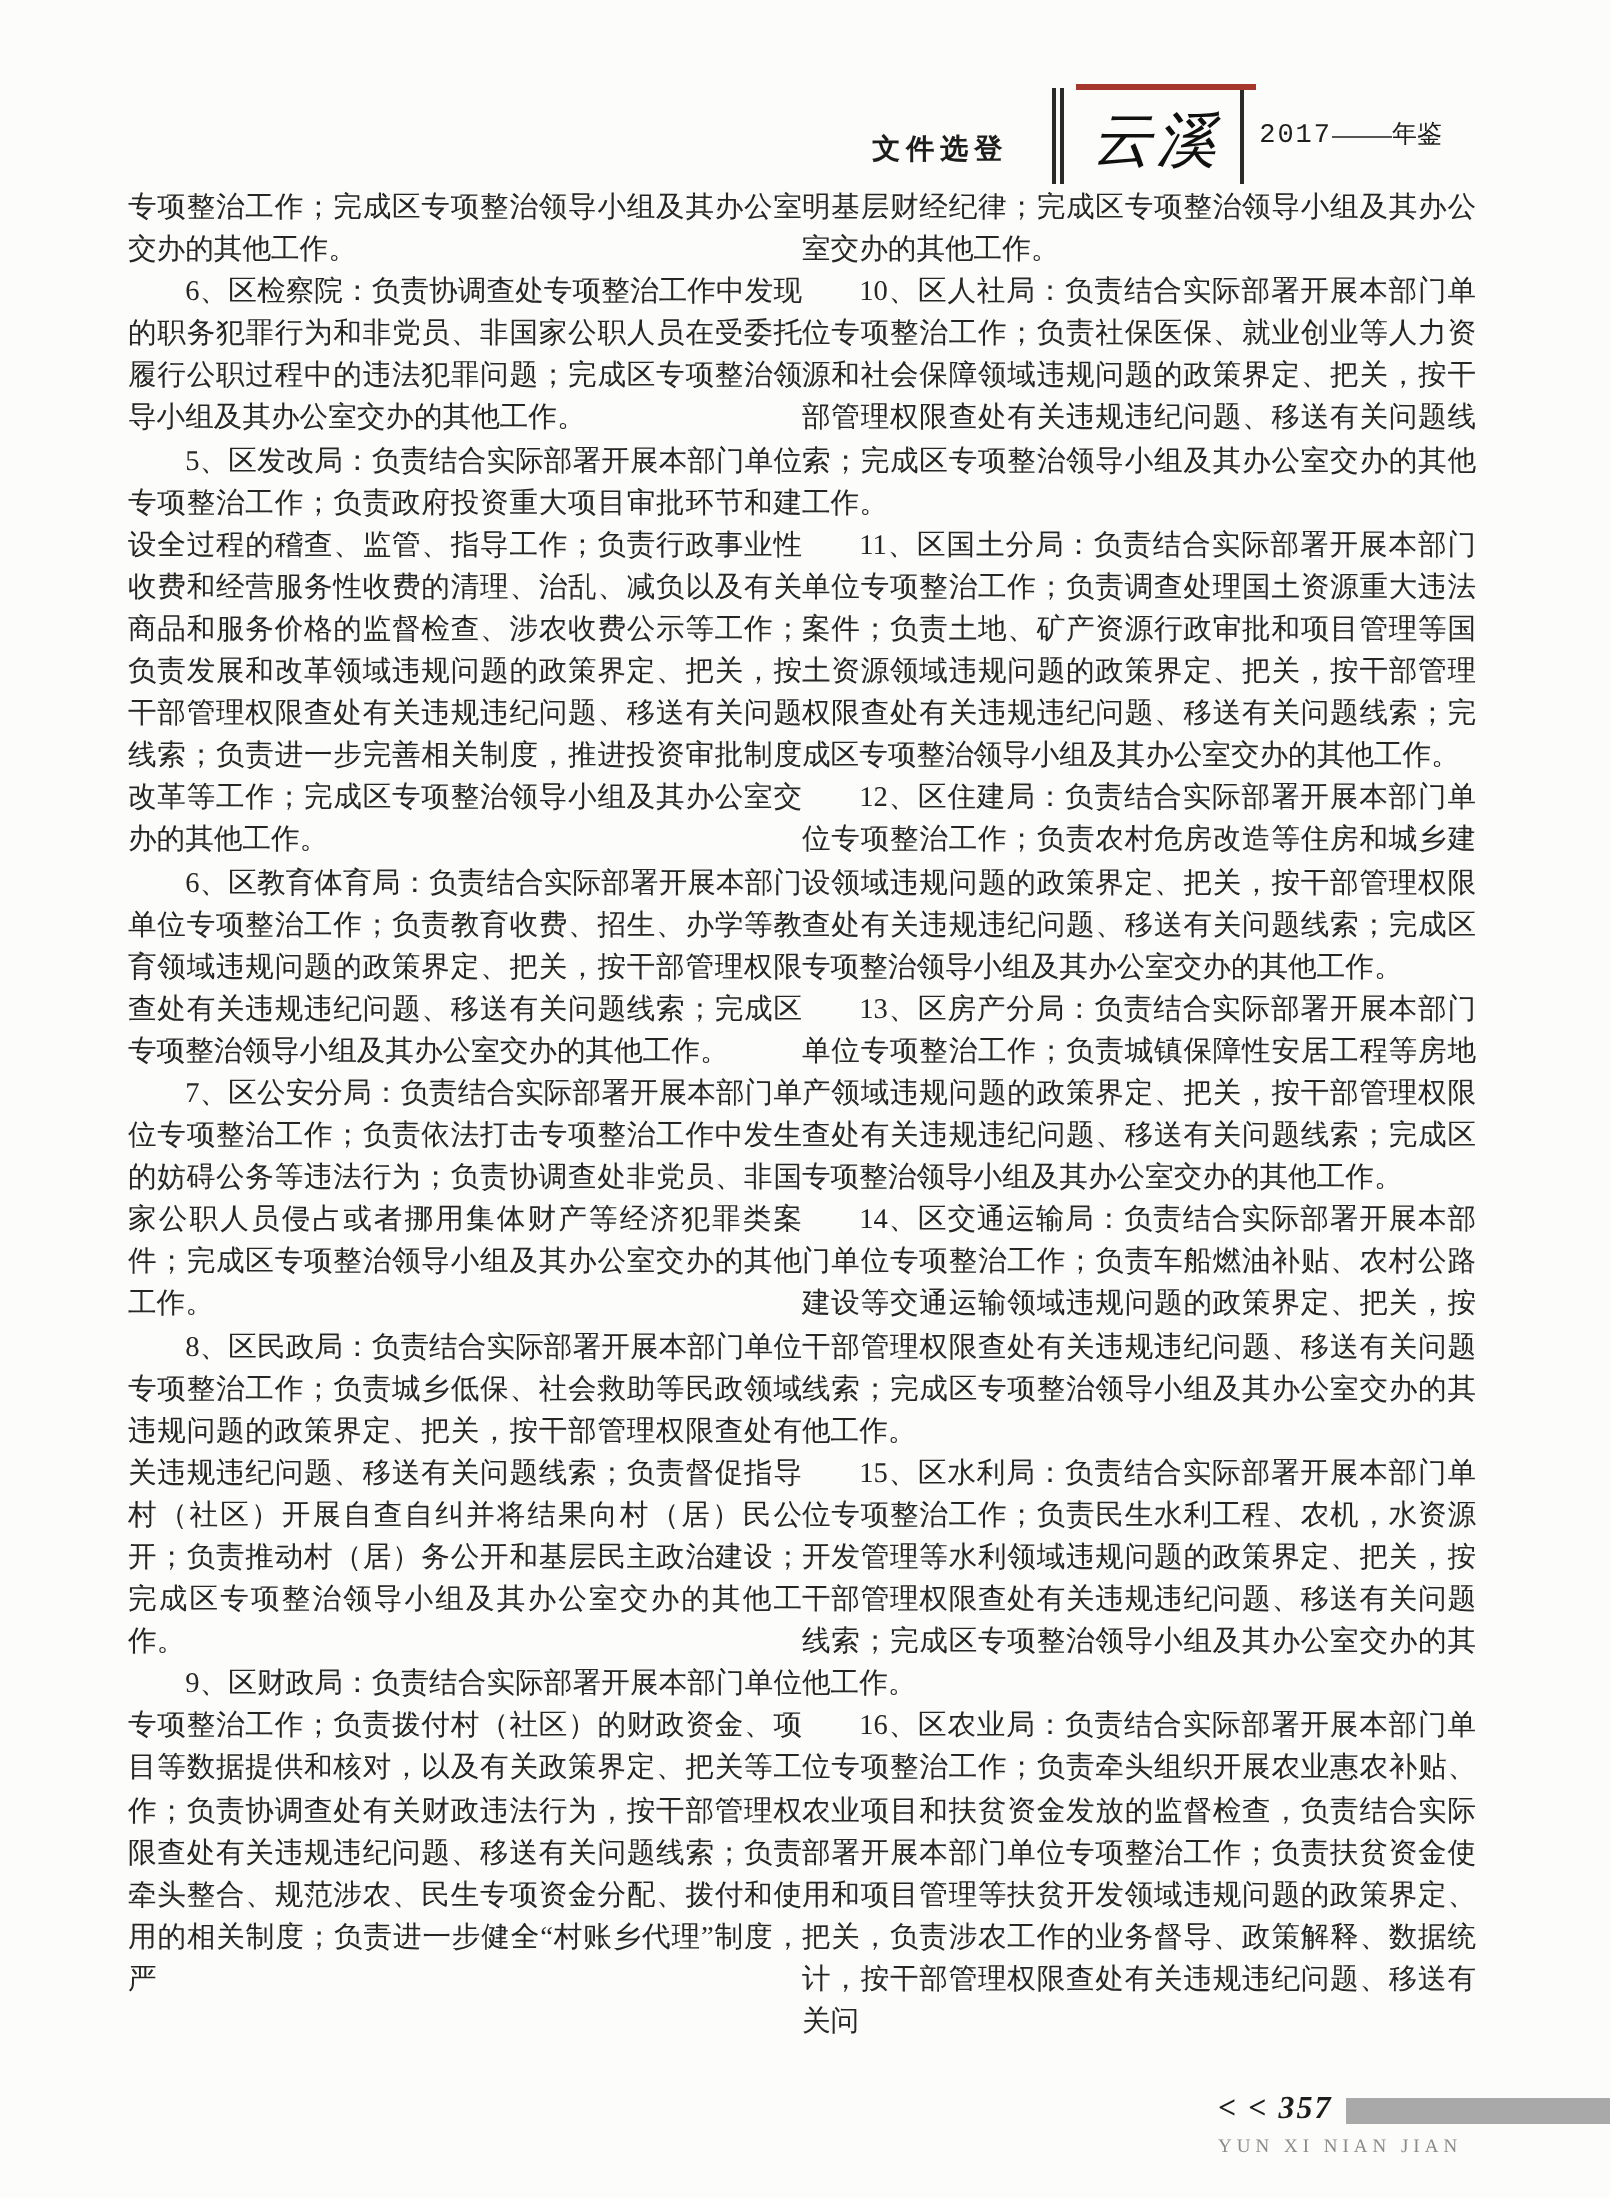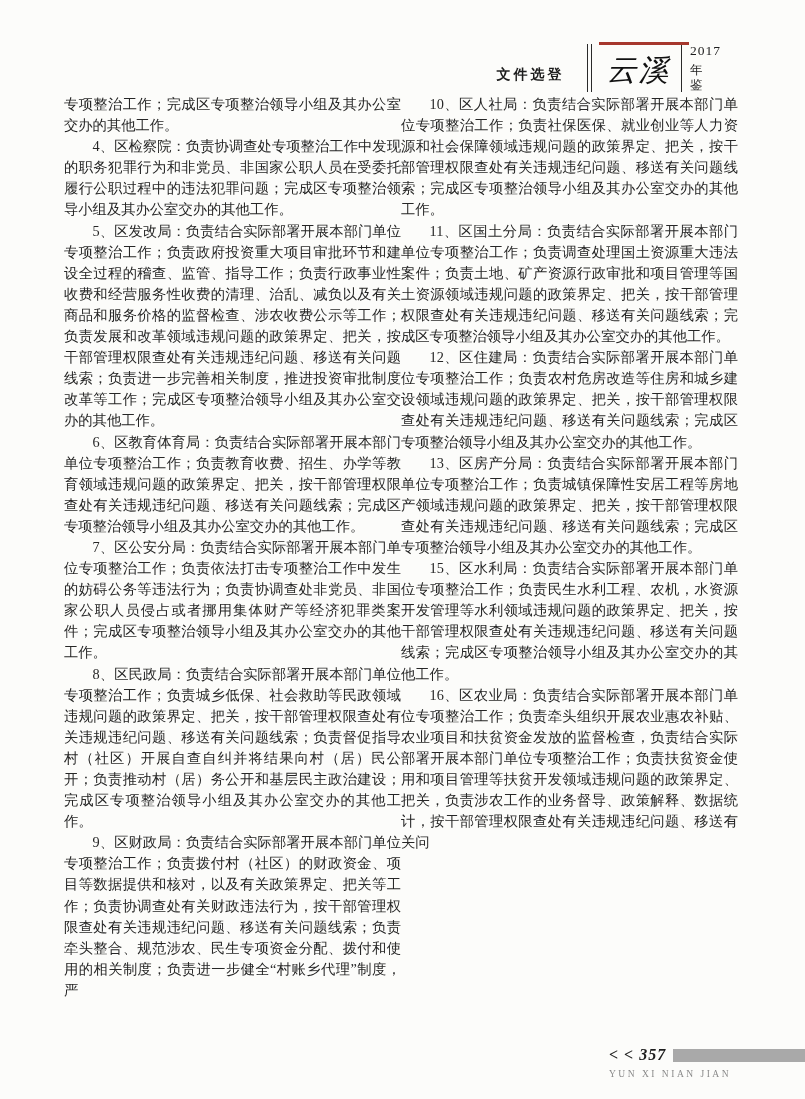--- a/index.html
+++ b/index.html
@@ -54,23 +54,24 @@
   .brand {
     font-size: 30px;
     font-weight: normal;
     font-style: italic;
     letter-spacing: 2px;
     color: #111;
   }
   .vbar { width: 1.5px; background: #2a2a2a; margin: 2px 8px 2px 2px; }
   .year-block {
     display: flex;
-    flex-direction: column;
+    align-items: center;
     justify-content: space-between;
     padding: 1px 0;
+    font-family: Liberation Mono, monospace;
   }
   .year { font-size: 13.5px; letter-spacing: 1px; color: #1d1d1d; }
   .year-rule { width: 30px; height: 1px; background: #555; margin: 2px 0; }
   .yb { font-size: 12.5px; line-height: 15px; color: #1d1d1d; }
 
   
   .columns {
     position: absolute;
     top: 94px; left: 64px;
     width: 708px;
@@ -138,32 +139,34 @@
       <span class="year">2017</span>
       <span class="year-rule"></span>
       <span class="yb">年</span>
       <span class="yb">鉴</span>
     </span>
   </header>
 
   <main class="columns">
     <div class="column">
         <p class="para">专项整治工作；完成区专项整治领导小组及其办公室交办的其他工作。</p>
-        <p class="para indent">4、区检察院：负责协调查处专项整治工作中发现的职务犯罪行为和非党员、非国家公职人员在受委托履行公职过程中的违法犯罪问题；完成区专项整治领导小组及其办公室交办的其他工作。</p>
+        <p class="para indent">6、区检察院：负责协调查处专项整治工作中发现的职务犯罪行为和非党员、非国家公职人员在受委托履行公职过程中的违法犯罪问题；完成区专项整治领导小组及其办公室交办的其他工作。</p>
         <p class="para indent">5、区发改局：负责结合实际部署开展本部门单位专项整治工作；负责政府投资重大项目审批环节和建设全过程的稽查、监管、指导工作；负责行政事业性收费和经营服务性收费的清理、治乱、减负以及有关商品和服务价格的监督检查、涉农收费公示等工作；负责发展和改革领域违规问题的政策界定、把关，按干部管理权限查处有关违规违纪问题、移送有关问题线索；负责进一步完善相关制度，推进投资审批制度改革等工作；完成区专项整治领导小组及其办公室交办的其他工作。</p>
         <p class="para indent">6、区教育体育局：负责结合实际部署开展本部门单位专项整治工作；负责教育收费、招生、办学等教育领域违规问题的政策界定、把关，按干部管理权限查处有关违规违纪问题、移送有关问题线索；完成区专项整治领导小组及其办公室交办的其他工作。</p>
         <p class="para indent">7、区公安分局：负责结合实际部署开展本部门单位专项整治工作；负责依法打击专项整治工作中发生的妨碍公务等违法行为；负责协调查处非党员、非国家公职人员侵占或者挪用集体财产等经济犯罪类案件；完成区专项整治领导小组及其办公室交办的其他工作。</p>
         <p class="para indent">8、区民政局：负责结合实际部署开展本部门单位专项整治工作；负责城乡低保、社会救助等民政领域违规问题的政策界定、把关，按干部管理权限查处有关违规违纪问题、移送有关问题线索；负责督促指导村（社区）开展自查自纠并将结果向村（居）民公开；负责推动村（居）务公开和基层民主政治建设；完成区专项整治领导小组及其办公室交办的其他工作。</p>
         <p class="para indent">9、区财政局：负责结合实际部署开展本部门单位专项整治工作；负责拨付村（社区）的财政资金、项目等数据提供和核对，以及有关政策界定、把关等工作；负责协调查处有关财政违法行为，按干部管理权限查处有关违规违纪问题、移送有关问题线索；负责牵头整合、规范涉农、民生专项资金分配、拨付和使用的相关制度；负责进一步健全“村账乡代理”制度，严</p>
       </div>
     <div class="column">
+        <p class="para">明基层财经纪律；完成区专项整治领导小组及其办公室交办的其他工作。</p>
         <p class="para indent">10、区人社局：负责结合实际部署开展本部门单位专项整治工作；负责社保医保、就业创业等人力资源和社会保障领域违规问题的政策界定、把关，按干部管理权限查处有关违规违纪问题、移送有关问题线索；完成区专项整治领导小组及其办公室交办的其他工作。</p>
         <p class="para indent">11、区国土分局：负责结合实际部署开展本部门单位专项整治工作；负责调查处理国土资源重大违法案件；负责土地、矿产资源行政审批和项目管理等国土资源领域违规问题的政策界定、把关，按干部管理权限查处有关违规违纪问题、移送有关问题线索；完成区专项整治领导小组及其办公室交办的其他工作。</p>
         <p class="para indent">12、区住建局：负责结合实际部署开展本部门单位专项整治工作；负责农村危房改造等住房和城乡建设领域违规问题的政策界定、把关，按干部管理权限查处有关违规违纪问题、移送有关问题线索；完成区专项整治领导小组及其办公室交办的其他工作。</p>
         <p class="para indent">13、区房产分局：负责结合实际部署开展本部门单位专项整治工作；负责城镇保障性安居工程等房地产领域违规问题的政策界定、把关，按干部管理权限查处有关违规违纪问题、移送有关问题线索；完成区专项整治领导小组及其办公室交办的其他工作。</p>
+        <p class="para indent">14、区交通运输局：负责结合实际部署开展本部门单位专项整治工作；负责车船燃油补贴、农村公路建设等交通运输领域违规问题的政策界定、把关，按干部管理权限查处有关违规违纪问题、移送有关问题线索；完成区专项整治领导小组及其办公室交办的其他工作。</p>
         <p class="para indent">15、区水利局：负责结合实际部署开展本部门单位专项整治工作；负责民生水利工程、农机，水资源开发管理等水利领域违规问题的政策界定、把关，按干部管理权限查处有关违规违纪问题、移送有关问题线索；完成区专项整治领导小组及其办公室交办的其他工作。</p>
         <p class="para indent">16、区农业局：负责结合实际部署开展本部门单位专项整治工作；负责牵头组织开展农业惠农补贴、农业项目和扶贫资金发放的监督检查，负责结合实际部署开展本部门单位专项整治工作；负责扶贫资金使用和项目管理等扶贫开发领域违规问题的政策界定、把关，负责涉农工作的业务督导、政策解释、数据统计，按干部管理权限查处有关违规违纪问题、移送有关问</p>
       </div>
   </main>
 
   <footer class="page-footer">
     <div class="pagenum-row">
       <span class="pagenum">&lt; &lt; 357</span>
       <span class="gray-bar"></span>
     </div>

